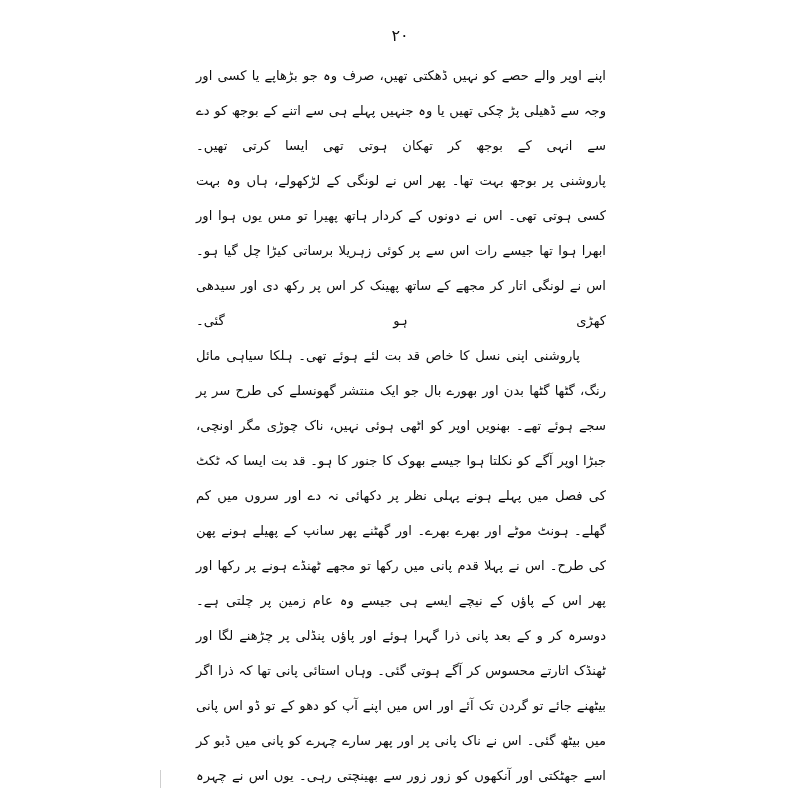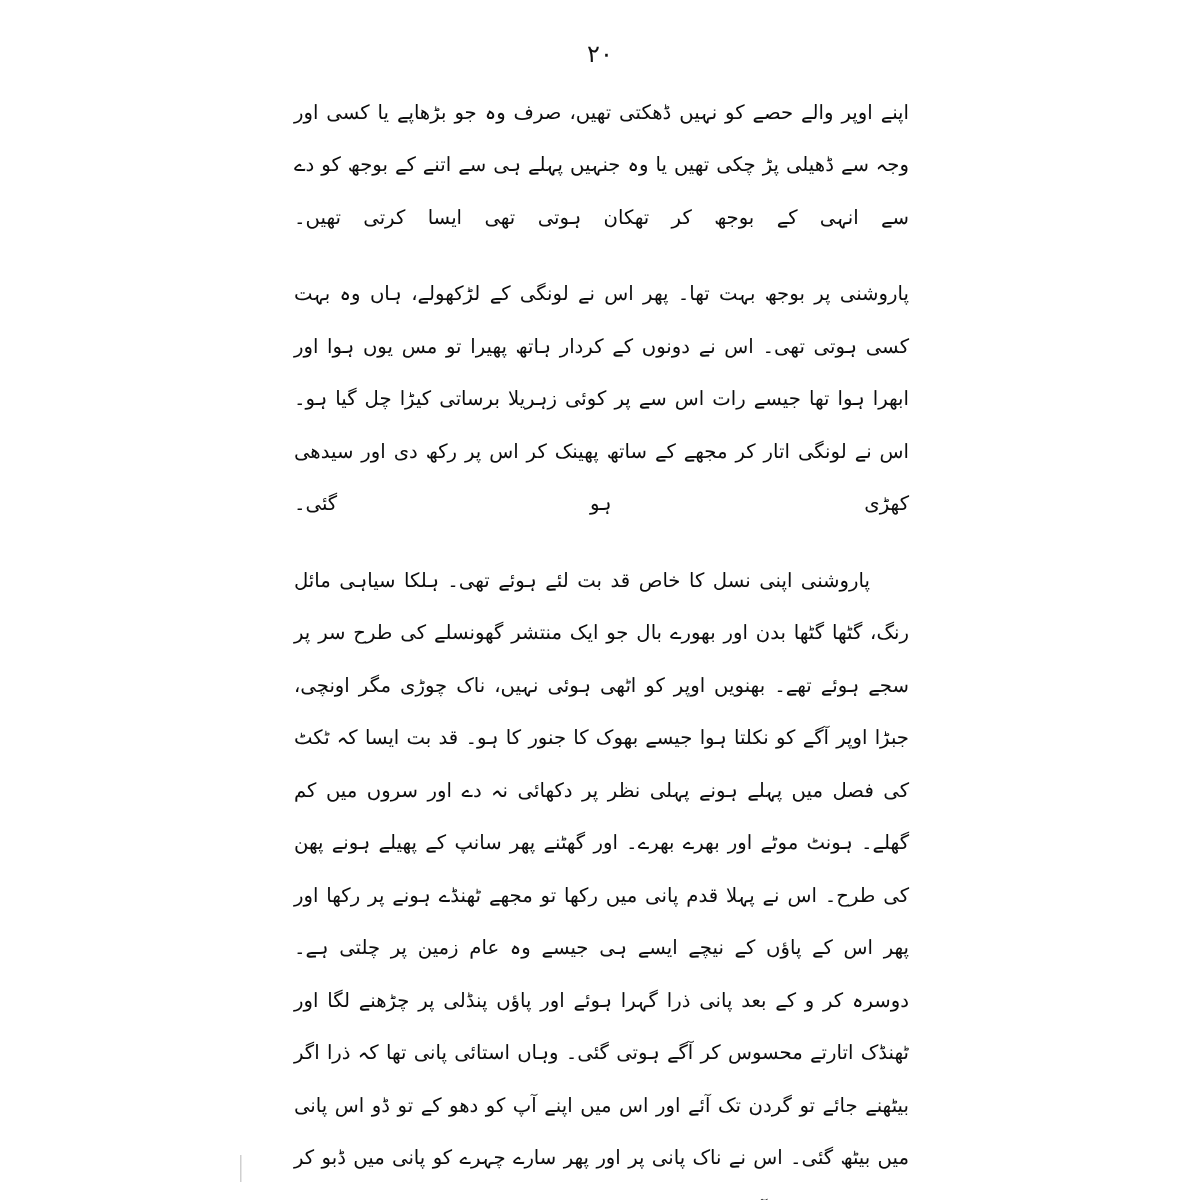--- a/index.html
+++ b/index.html
@@ -48,21 +48,21 @@
     color: #0d0d0d;
     direction: rtl;
     unicode-bidi: embed;
     text-align: justify;
     word-spacing: 0.5px;
   }
   .para.indent {
     text-indent: 26px;
   }
   .para + .para {
-    margin-top: 16px;
+    margin-top: 0px;
   }
   
   .edge-mark {
     position: absolute;
     background: #d9d9d9;
   }
   .edge-left-tick {
     left: 160px;
     top: 770px;
     width: 1px;

